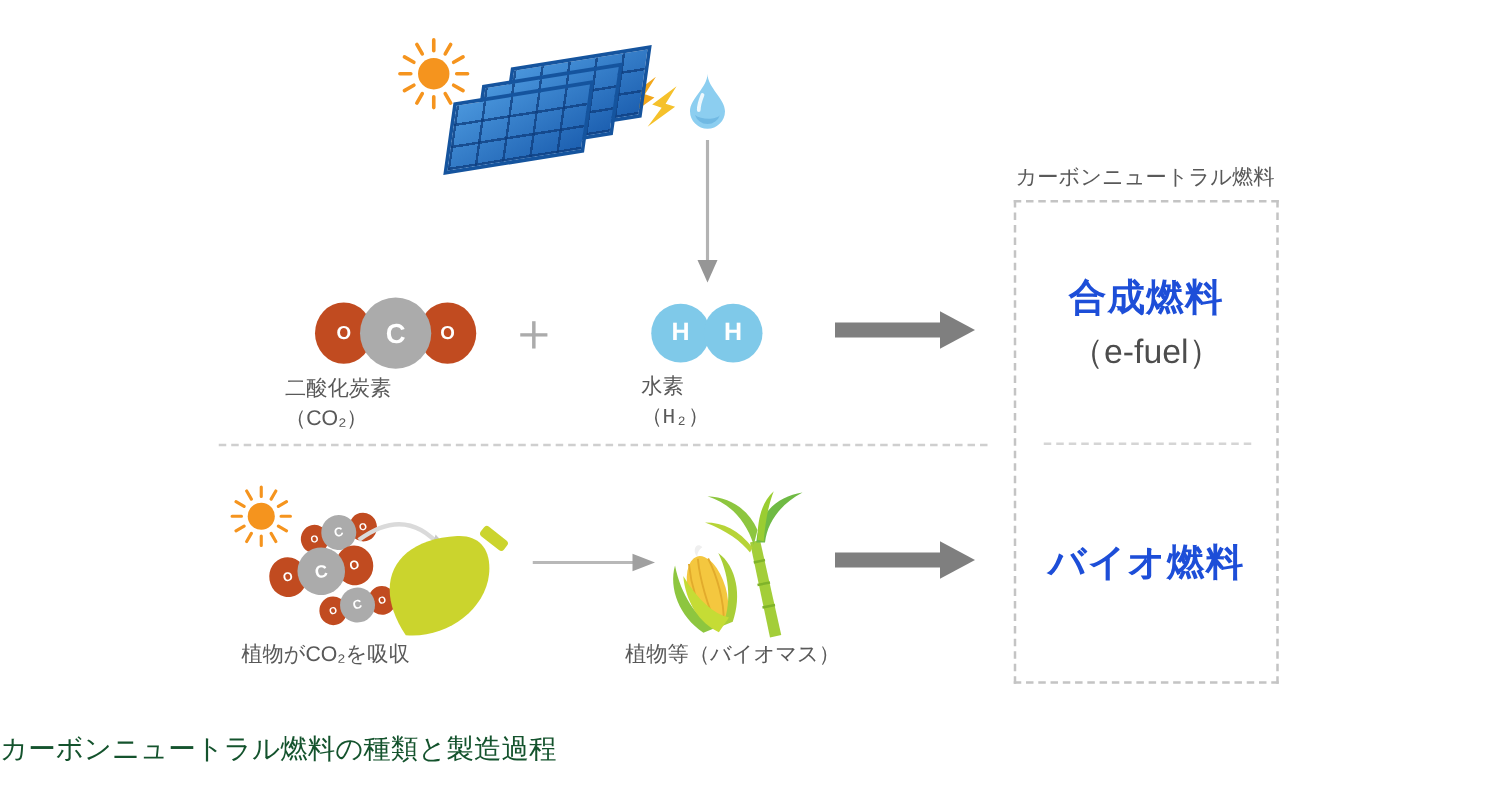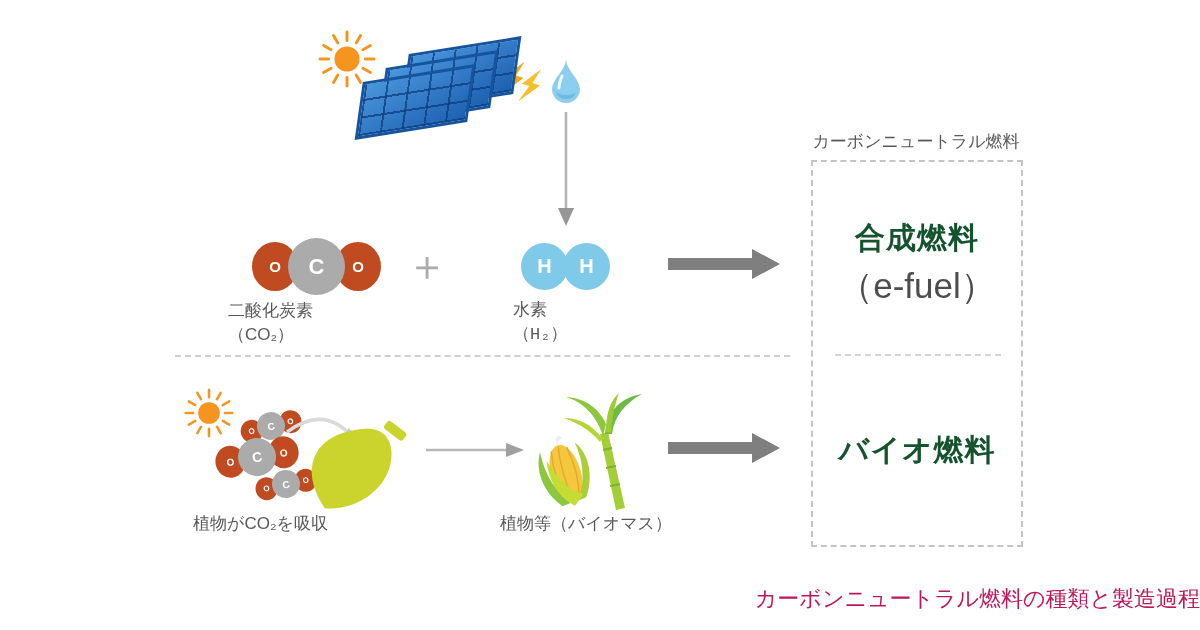--- a/index.html
+++ b/index.html
@@ -8,23 +8,23 @@
   .canvas {
     position:relative; width:1200px; height:630px; background:#ffffff;
     overflow:hidden; margin:0 auto;
   }
   .abs { position:absolute; }
 
   
   .lbl { color:#595959; font-size:17px; text-align:left; line-height:1.4; }
   .lbl-sm { color:#595959; font-size:16px; text-align:center; line-height:1.45; }
   .panel-header { color:#595959; font-size:17px; text-align:center; }
-  .fuel-name { color:#14532d; font-size:30px; font-weight:bold; text-align:center; letter-spacing:1px; }
-  .fuel-sub { color:#4d4d4d; font-size:35px; font-weight:normal; text-align:center; margin-top:4px; }
-  .caption { color:#be185d; font-size:22px; text-align:right; width:1200px; }
+  .fuel-name { color:#1d4ed8; font-size:30px; font-weight:bold; text-align:center; letter-spacing:1px; }
+  .fuel-sub { color:#4d4d4d; font-size:27px; font-weight:normal; text-align:center; margin-top:4px; }
+  .caption { color:#14532d; font-size:22px; text-align:left; width:1200px; }
 
   
   .molecule { display:flex; align-items:center; }
   .atom { border-radius:50%; display:flex; align-items:center; justify-content:center;
           color:#fff; font-weight:bold; flex:none; }
   .atom-o { width:46px; height:49px; background:#c14b20; font-size:15px; z-index:1; }
   .atom-c { width:57px; height:57px; background:#ababab; font-size:22px; margin:0 -10px; z-index:2; }
   .atom-h { width:47px; height:47px; background:#7fc9e9; font-size:20px; }
   .atom-h + .atom-h { margin-left:-5px; }
   .molecule.small .atom-o { width:30px; height:32px; font-size:10px; }

